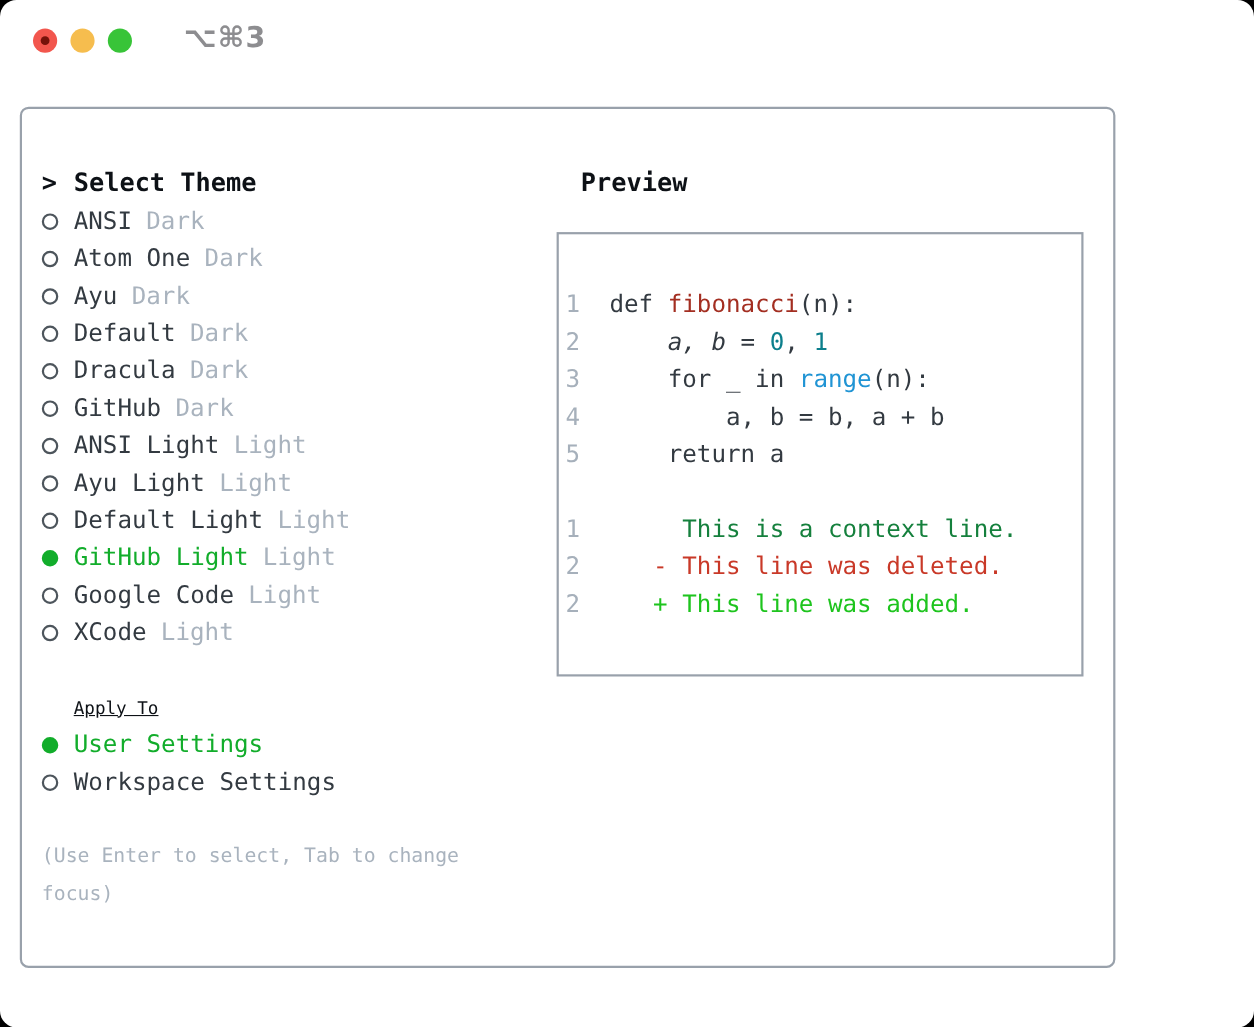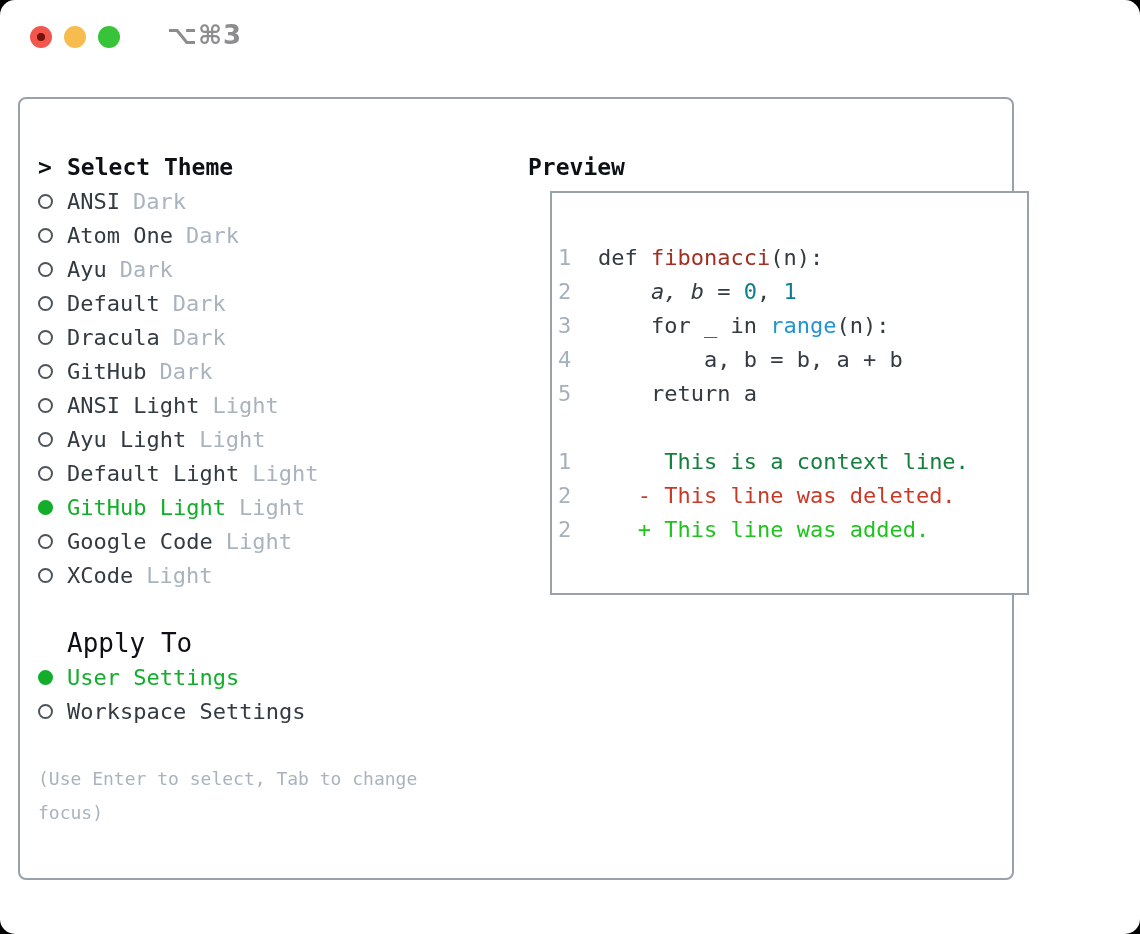--- a/index.html
+++ b/index.html
@@ -32,32 +32,32 @@
   }
   
   .left-col { position:absolute; left:18px; top:51px; width:410px; }
   .row { height:34px; display:flex; align-items:center; font-size:22px;
          color:var(--fg); white-space:pre; }
   .row .marker { width:29px; flex:0 0 29px; display:flex; align-items:center; }
   .circle { width:15px; height:15px; border:2px solid var(--circle);
             border-radius:50%; box-sizing:border-box; background:transparent; }
   .circle.sel { background:var(--accent); border-color:var(--accent); }
   .hdr  { font-weight:bold; font-size:23px; color:var(--header); }
-  .subhdr { font-size:26px; color:var(--header); }
+  .subhdr { font-size:16px; color:var(--header);text-decoration:underline; }
   .tname.sel { color:var(--accent); }
   .variant { color:var(--muted); margin-left:13px; }
   .gap { height:34px; }
   .hint { font-size:18px; line-height:34px; color:var(--muted);
           width:400px; white-space:normal; }
   
   .preview-label { position:absolute; left:508px; top:51px; height:34px;
                    display:flex; align-items:center; }
   .preview-box {
-    position:absolute; left:486px; top:92px; width:475px; height:400px;
-    border:2px solid var(--border); background:#fff; overflow:hidden;margin-left:44px;
+    position:absolute; left:486px; top:112px; width:475px; height:400px;
+    border:2px solid var(--border); background:#fff; overflow:hidden;
   }
   .code { padding:48px 0 0 6px; }
   .cline { height:34px; line-height:34px; font-size:22px; white-space:pre; }
   .ln { display:inline-block; width:40px; color:var(--line-num); }
 </style>
 </head>
 <body>
 
 <div class="window">
 

